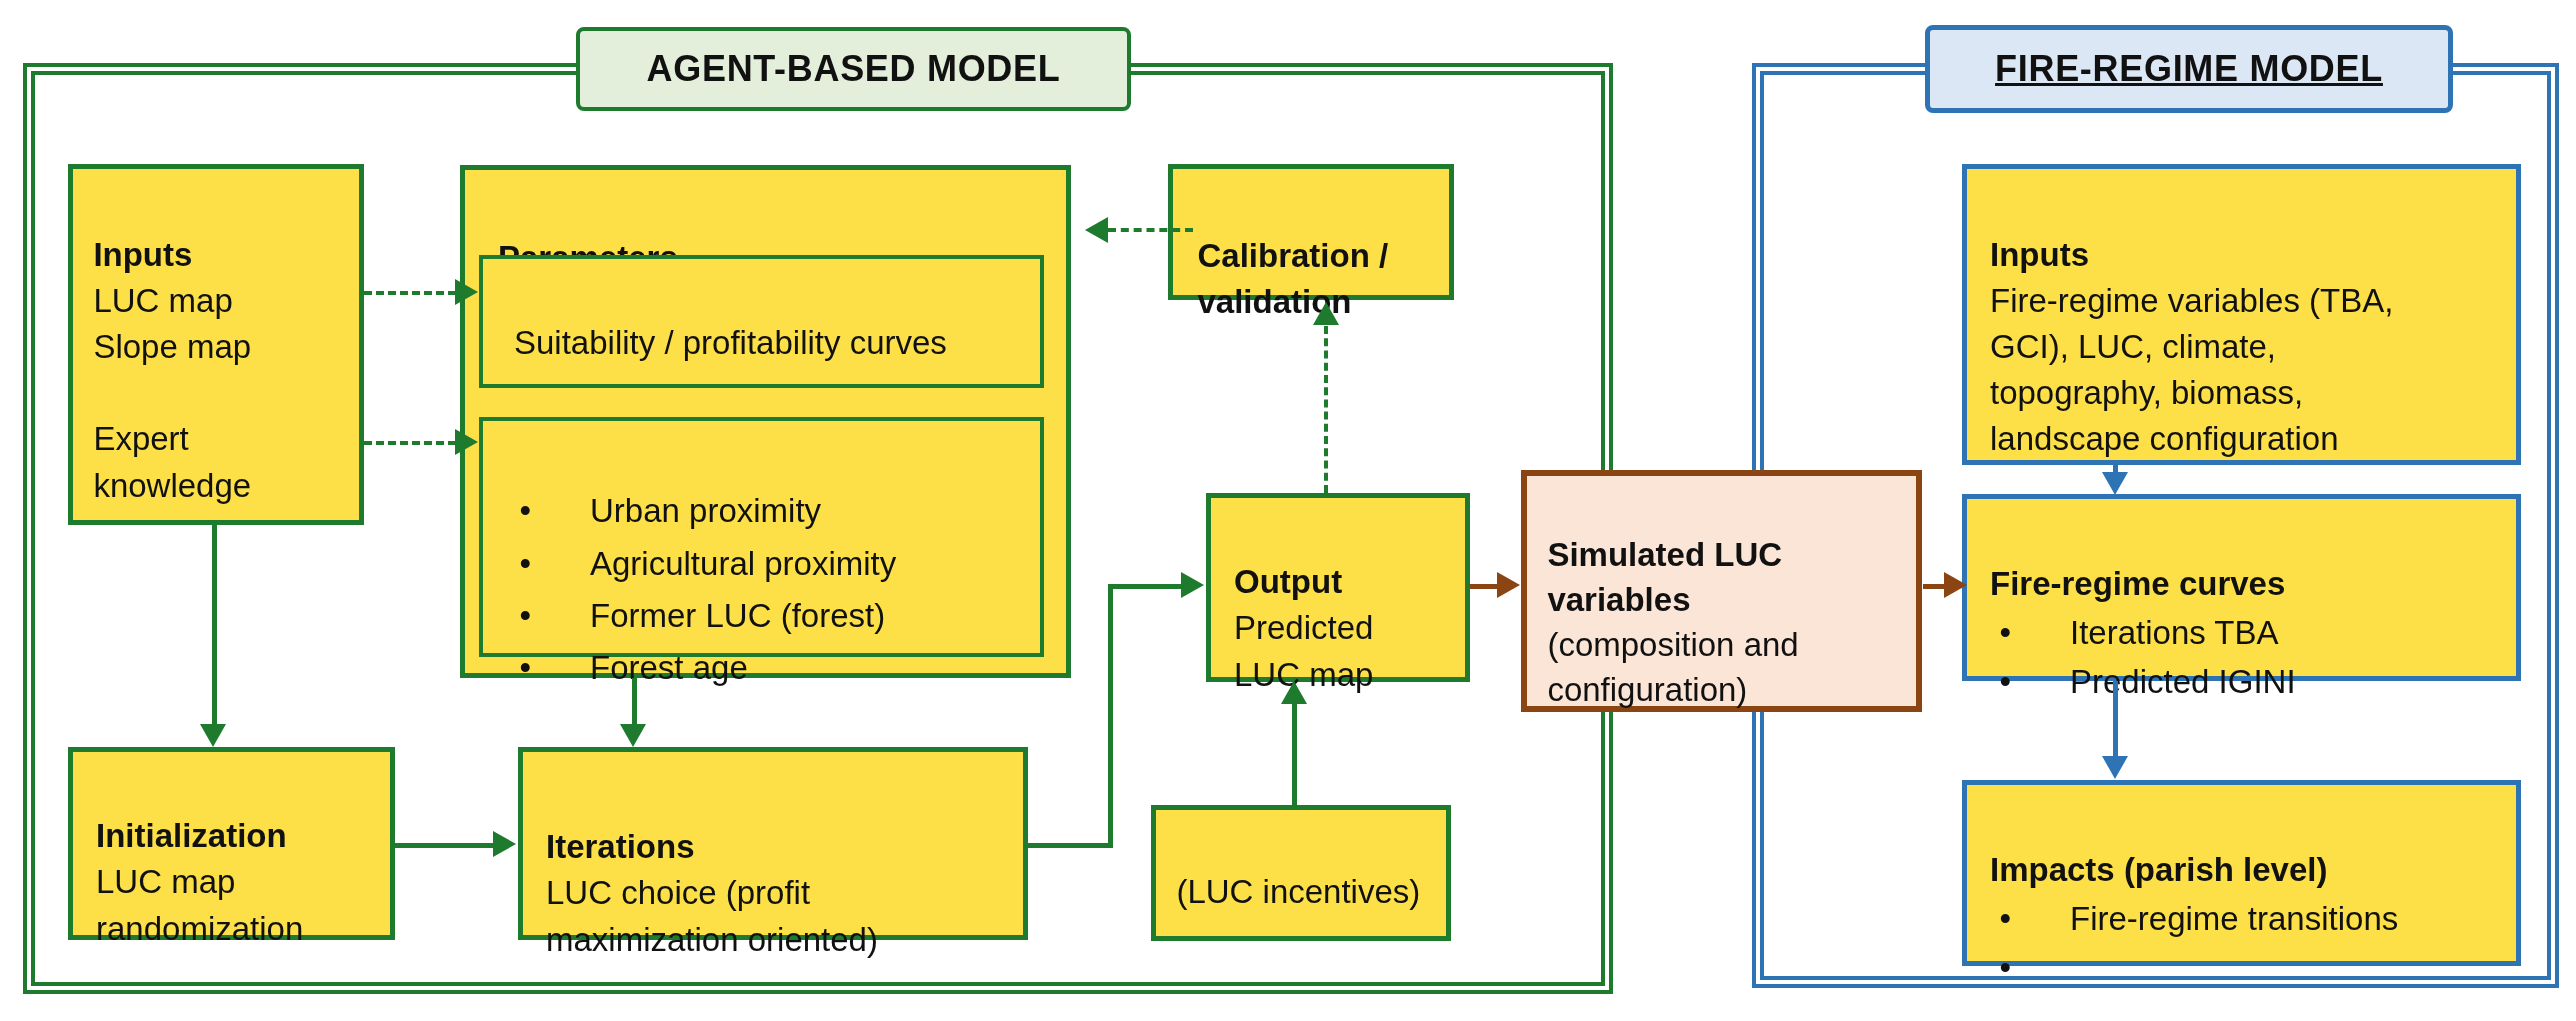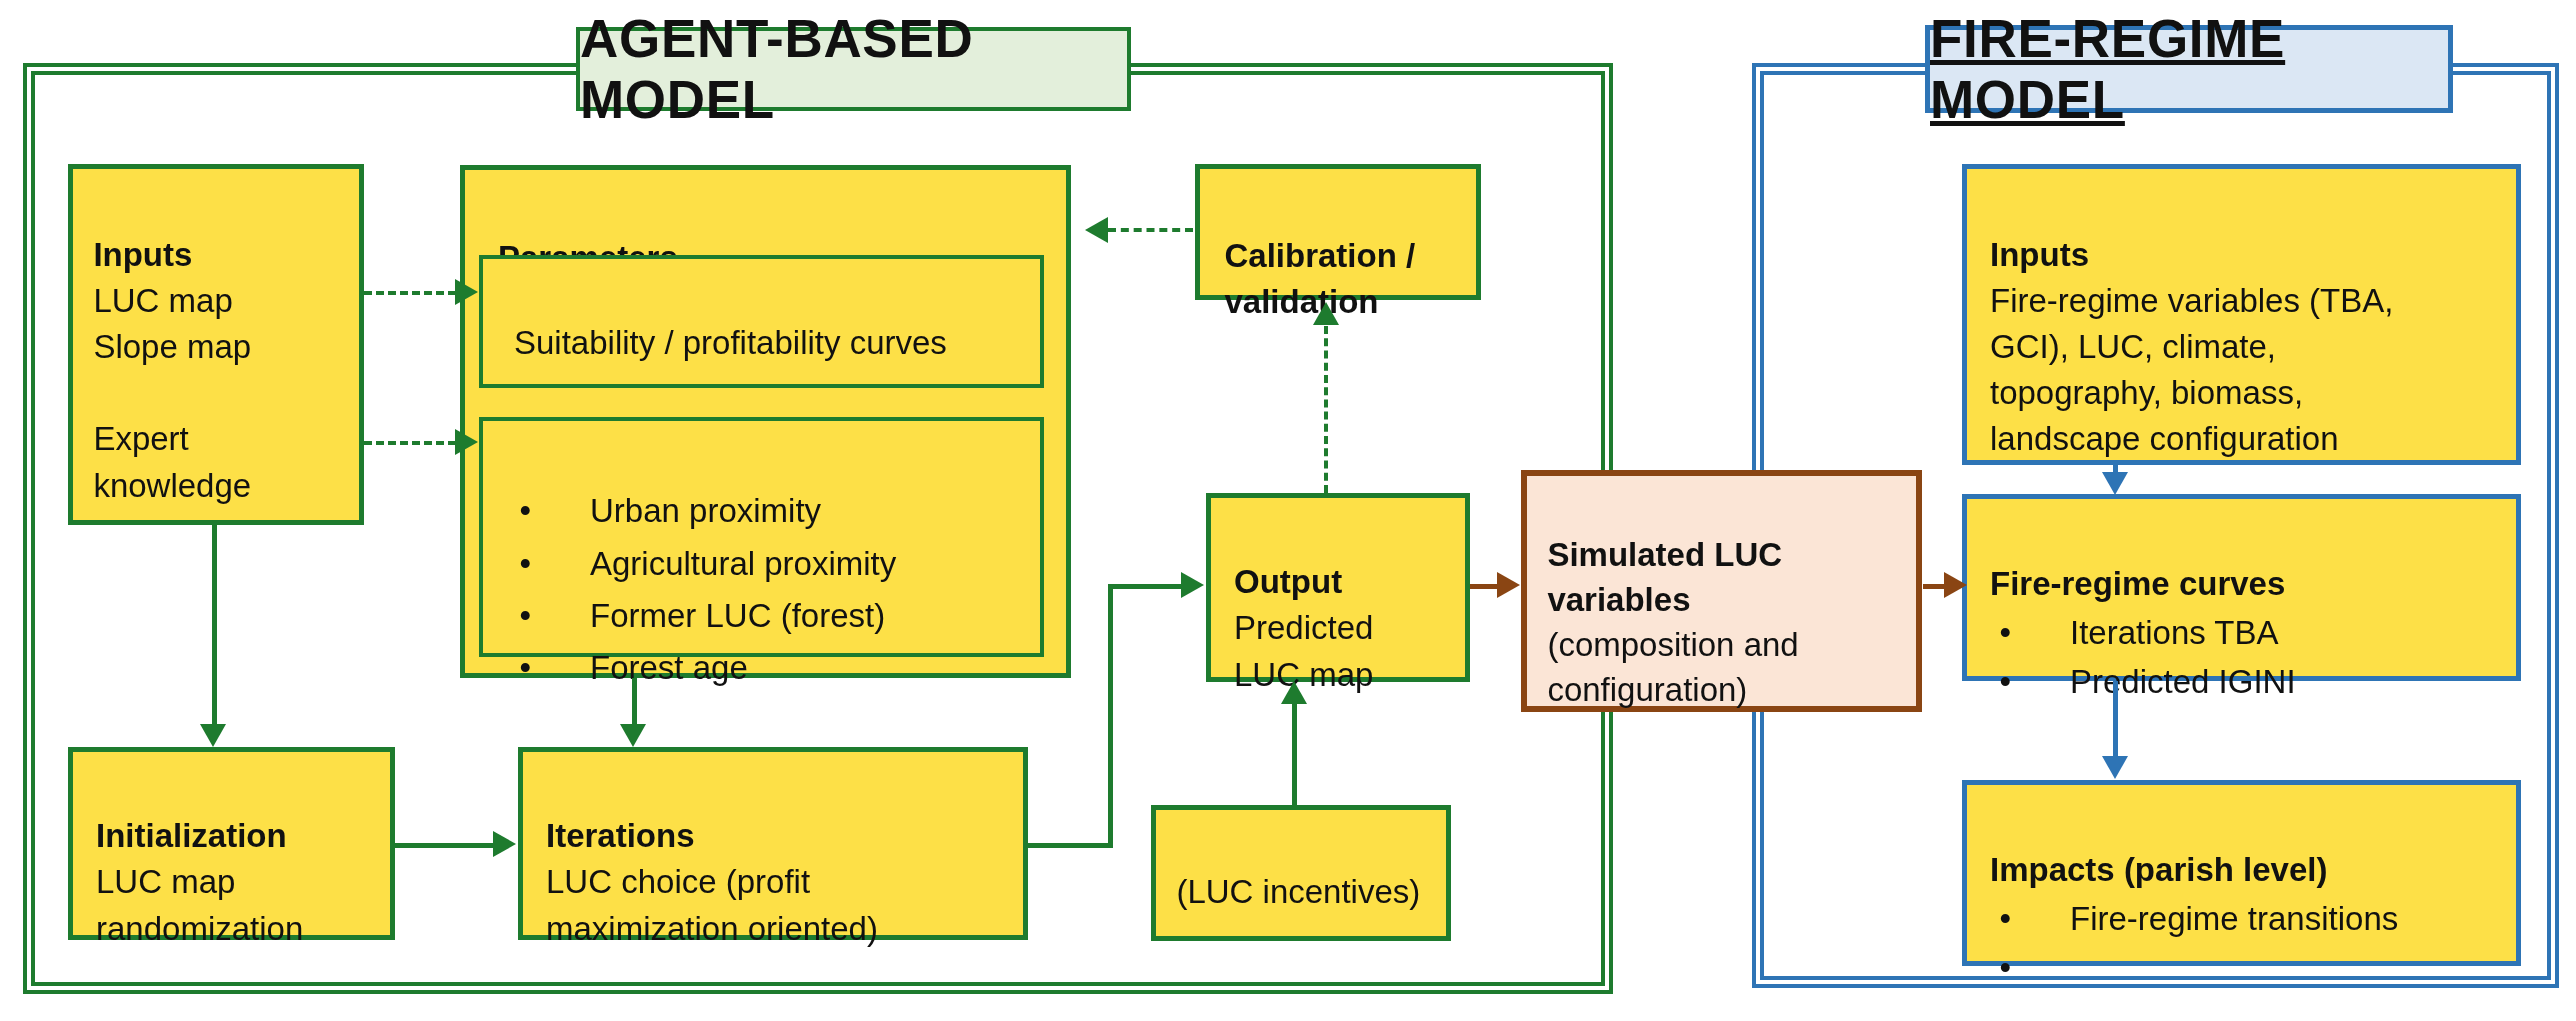--- a/index.html
+++ b/index.html
@@ -11,21 +11,21 @@
   *{box-sizing:border-box; margin:0; padding:0;}
   html,body{background:#fff;}
   body{font-family:"Liberation Sans","DejaVu Sans",sans-serif; color:var(--ink);}
   #canvas{position:relative; width:2576px; height:1022px; background:#fff; overflow:hidden;}
 
   .container{position:absolute; z-index:1; background:transparent;}
   .container.green{border:12.3px double var(--green);}
   .container.blue{border:12.3px double var(--blue);}
 
   .titleplate{position:absolute; z-index:3; display:flex; align-items:center; justify-content:center;
-    font-weight:bold; font-size:53px; letter-spacing:0.7px;}
+    font-weight:bold; font-size:36px; letter-spacing:0.7px;border-radius:8px;}
   .titleplate.green{background:var(--green-fill); border:4.8px solid var(--green);}
   .titleplate.blue{background:var(--blue-fill); border:5.5px solid var(--blue);text-decoration:underline;}
 
   .box{position:absolute; z-index:3; background:#fde047; font-size:33px; line-height:1.40; white-space:pre-line;}
   .box.green{border:5.5px solid var(--green);}
   .box.green-thin{border:4.1px solid var(--green);}
   .box.blue{border:5.5px solid var(--blue);}
   .box.orange{border:6.8px solid var(--brown); background:var(--brown-fill);}
   .box .hd{font-weight:bold;}
 
@@ -74,42 +74,42 @@
   <div class="box green" style="left:460px; top:165px; width:611px; height:513px; padding:19px 33px;">
     <span class="hd">Parameters</span>
   </div>
   <div class="box green-thin" style="left:479px; top:255px; width:565px; height:133px; padding:15px 31px;">
     <div>Suitability / profitability curves</div>
   </div>
   <div class="box green-thin" style="left:479px; top:417px; width:565px; height:240px; padding:12.3px 13.6px 0 27px; line-height:1.58;">
     <div><div class="brow"><span class="bdot">•</span><span>Urban proximity</span></div><div class="brow"><span class="bdot">•</span><span>Agricultural proximity</span></div><div class="brow"><span class="bdot">•</span><span>Former LUC (forest)</span></div><div class="brow"><span class="bdot">•</span><span>Forest age</span></div></div>
   </div>
 
-  <div class="box green" style="left:1195px; top:164px; width:286px; height:136px; padding:17.7px 24.5px; font-weight:bold;">
+  <div class="box green" style="left:1168px; top:164px; width:286px; height:136px; padding:17.7px 24.5px; font-weight:bold;">
     <div>Calibration /
 validation</div>
   </div>
 
   <div class="box green" style="left:1206px; top:493px; width:264px; height:189px; padding:15px 23px;">
     <span class="hd">Output</span>
     <div>Predicted
 LUC map</div>
   </div>
 
   <div class="box green" style="left:1151px; top:805px; width:300px; height:136px; padding:15px 20.4px; line-height:1.35;">
     <div>(LUC incentives)</div>
   </div>
 
   <div class="box green" style="left:68px; top:747px; width:327px; height:193px; padding:15px 23px;">
     <span class="hd">Initialization</span>
     <div>LUC map
 randomization</div>
   </div>
 
-  <div class="box green" style="left:518px; top:747px; width:510px; height:193px; padding:15px 23px;">
+  <div class="box green" style="left:518px; top:747px; width:510px; height:193px; padding:26px 23px;">
     <span class="hd">Iterations</span>
     <div>LUC choice (profit
 maximization oriented)</div>
   </div>
 
   <div class="box orange" style="left:1521px; top:470px; width:401px; height:242px; padding:12.3px 20.4px; line-height:1.36;">
     <span class="hd">Simulated LUC
 variables</span>
     <div>(composition and
 configuration)</div>

